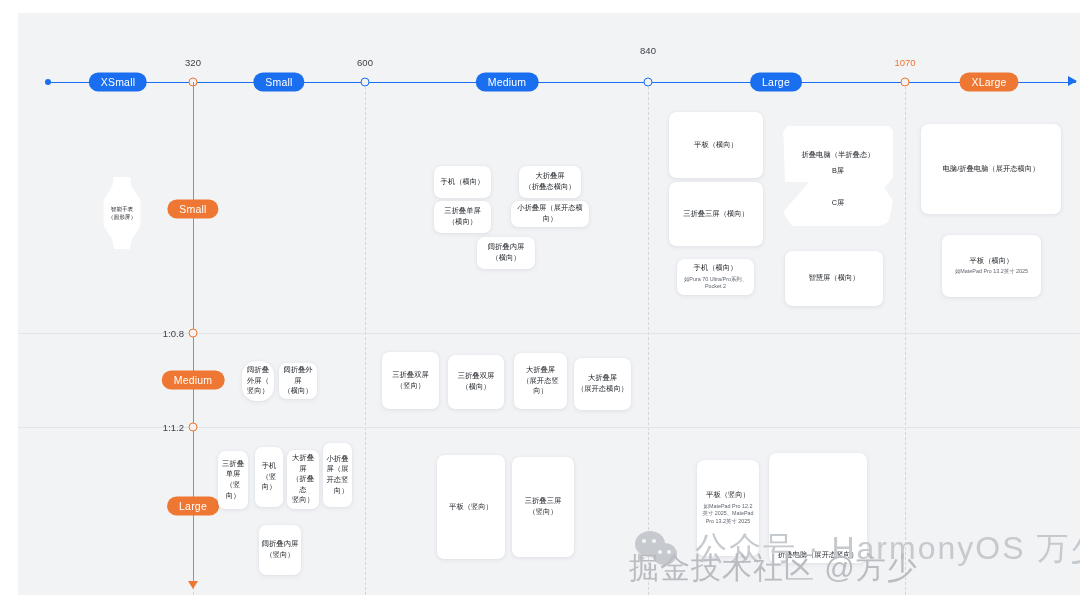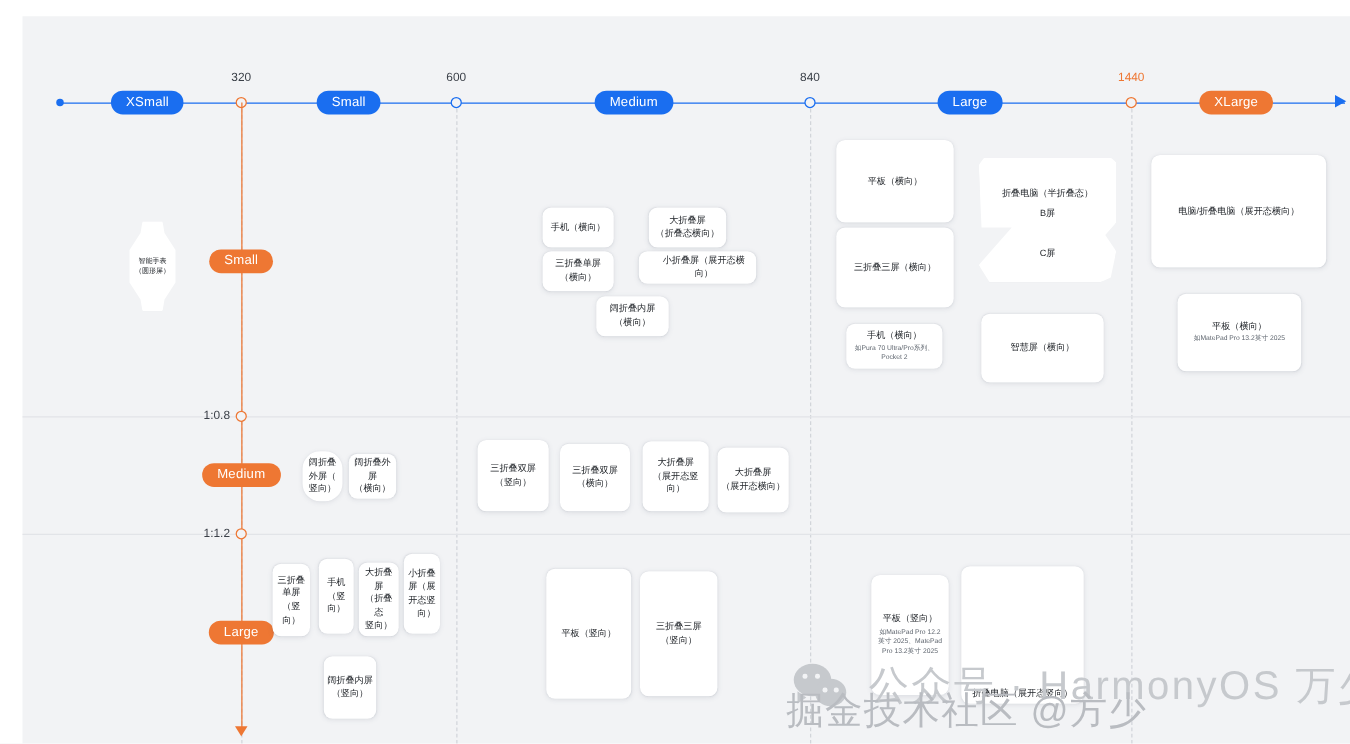--- a/index.html
+++ b/index.html
@@ -107,23 +107,23 @@
 
     <div class="haxis"></div>
     <div class="haxis-start"></div>
     <div class="haxis-arrow"></div>
     <div id="haxis-marks">
         <div class="node orange" style="left: 175px; top: 69px;"></div>
         <div class="tick-label" style="left: 175px; top: 44px; color: rgb(58, 63, 71);">320</div>
         <div class="node blue" style="left: 347px; top: 69px;"></div>
         <div class="tick-label" style="left: 347px; top: 44px; color: rgb(58, 63, 71);">600</div>
         <div class="node blue" style="left: 630px; top: 69px;"></div>
-        <div class="tick-label" style="left: 630px; top: 44px; color: rgb(58, 63, 71);">840</div>
+        <div class="tick-label" style="left: 630px; top: 32px; color: rgb(58, 63, 71);">840</div>
         <div class="node orange" style="left: 887px; top: 69px;"></div>
-        <div class="tick-label" style="left: 887px; top: 44px; color: rgb(238, 119, 51);">1440</div>
+        <div class="tick-label" style="left: 887px; top: 44px; color: rgb(238, 119, 51);">1070</div>
         <div class="pill blue" style="left: 100px; top: 69px;">XSmall</div>
         <div class="pill blue" style="left: 261px; top: 69px;">Small</div>
         <div class="pill blue" style="left: 489px; top: 69px;">Medium</div>
         <div class="pill blue" style="left: 758px; top: 69px;">Large</div>
         <div class="pill orange" style="left: 971px; top: 69px;">XLarge</div>
       </div>
 
     <div class="vaxis"></div>
     <div class="vaxis-arrow"></div>
     <div id="vaxis-marks">
@@ -145,21 +145,21 @@
           <div class="t">手机（横向）</div>
         </div>
         <div class="card" style="left: 416px; top: 188px; width: 57px; height: 32px;">
           <div class="t">三折叠单屏
 （横向）</div>
         </div>
         <div class="card" style="left: 501px; top: 153px; width: 62px; height: 32px;">
           <div class="t">大折叠屏
 （折叠态横向）</div>
         </div>
-        <div class="card" style="left: 493px; top: 188px; width: 94px; height: 26px; padding-left: 12px;">
+        <div class="card" style="left: 493px; top: 188px; width: 78px; height: 26px;">
           <div class="t">小折叠屏（展开态横向）</div>
         </div>
         <div class="card" style="left: 459px; top: 224px; width: 58px; height: 32px;">
           <div class="t">阔折叠内屏
 （横向）</div>
         </div>
         <div class="card" style="left: 651px; top: 99px; width: 94px; height: 66px;">
           <div class="t">平板（横向）</div>
         </div>
         <div class="card" style="left: 651px; top: 169px; width: 94px; height: 64px;">

